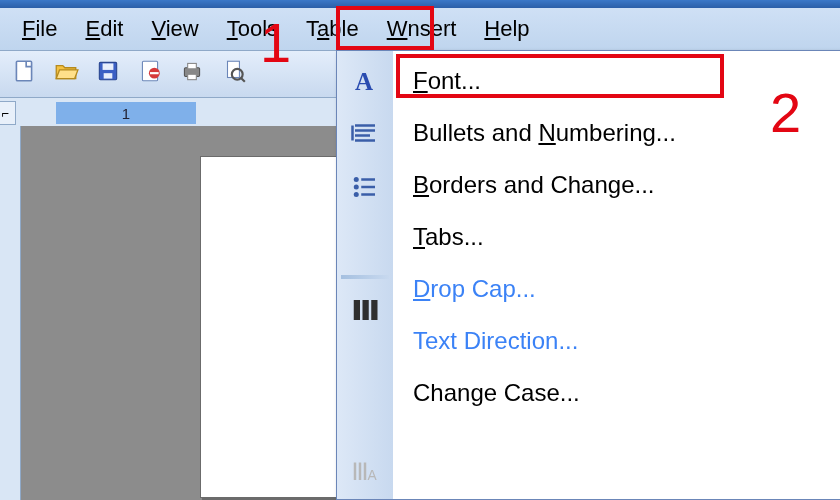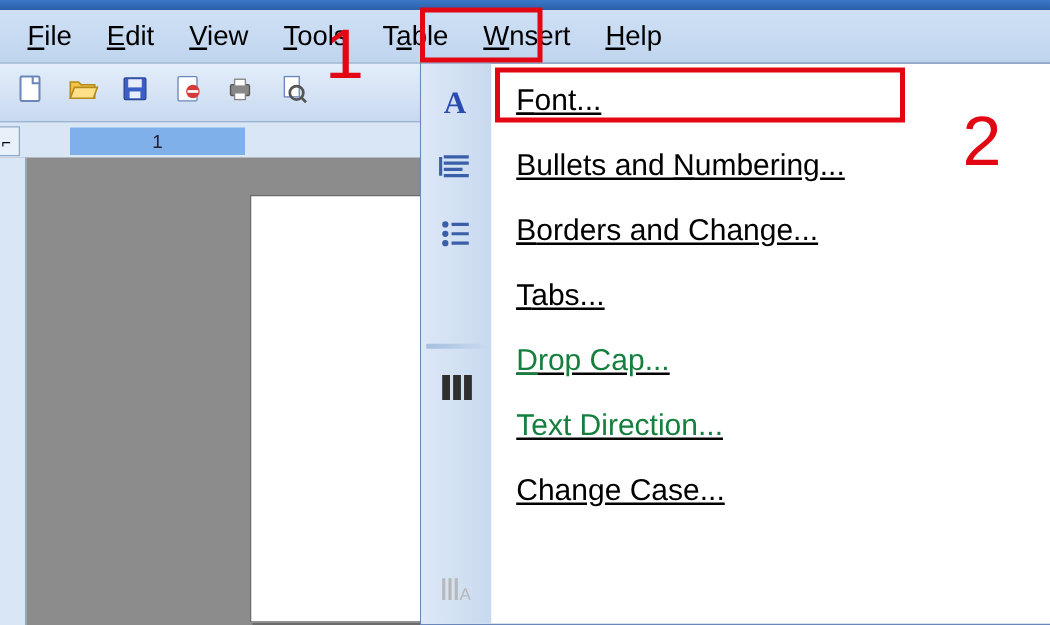--- a/index.html
+++ b/index.html
@@ -23,23 +23,23 @@
   
   .workspace{position:absolute;left:0;right:0;top:126px;bottom:0;background:#8c8c8c;padding:30px 0 0 200px;}
   .workspace::before{content:"";position:absolute;left:0;top:0;bottom:0;width:20px;background:#d9e6f5;border-right:1px solid #8fa9c8;}
   .page{width:160px;height:340px;background:#fff;border:1px solid #6b6b6b;box-shadow:2px 2px 0 #6b6b6b;}
   
   .dropdown{position:absolute;left:336px;top:50px;bottom:0;width:504px;background:#fff;border:1px solid #6b86b8;box-shadow:2px 2px 4px rgba(0,0,0,0.3);display:flex;}
   .dd-gutter{width:56px;background:linear-gradient(to right,#dde8f7,#c8d9ef);display:flex;flex-direction:column;align-items:center;padding-top:4px;}
   .dd-gutter .gicon{width:44px;height:50px;display:flex;align-items:center;justify-content:center;margin-bottom:4px;}
   .dd-gutter .gicon svg{width:30px;height:30px;}
   .dd-gutter .sep{width:48px;height:4px;background:linear-gradient(to right,#a5c0e0,#c8d9ef);margin:6px 0;}
-  .dd-list{flex:1;padding:4px 0;text-decoration:underline;}
+  .dd-list{flex:1;padding:4px 0;}
   .dd-item{padding:12px 20px 12px 20px;font-size:24px;cursor:default;}
-  .dd-item.disabled{color:#15803d;}
+  .dd-item.disabled{color:#3b82f6;}
   
   .anno-box{position:absolute;border:4px solid #e30613;box-sizing:border-box;pointer-events:none;}
   .anno-num{position:absolute;color:#e30613;font-size:56px;font-weight:400;font-family:Arial,sans-serif;pointer-events:none;}
 </style>
 </head>
 <body>
 
 <div class="titlebar"></div>
 
 <div class="menubar">

